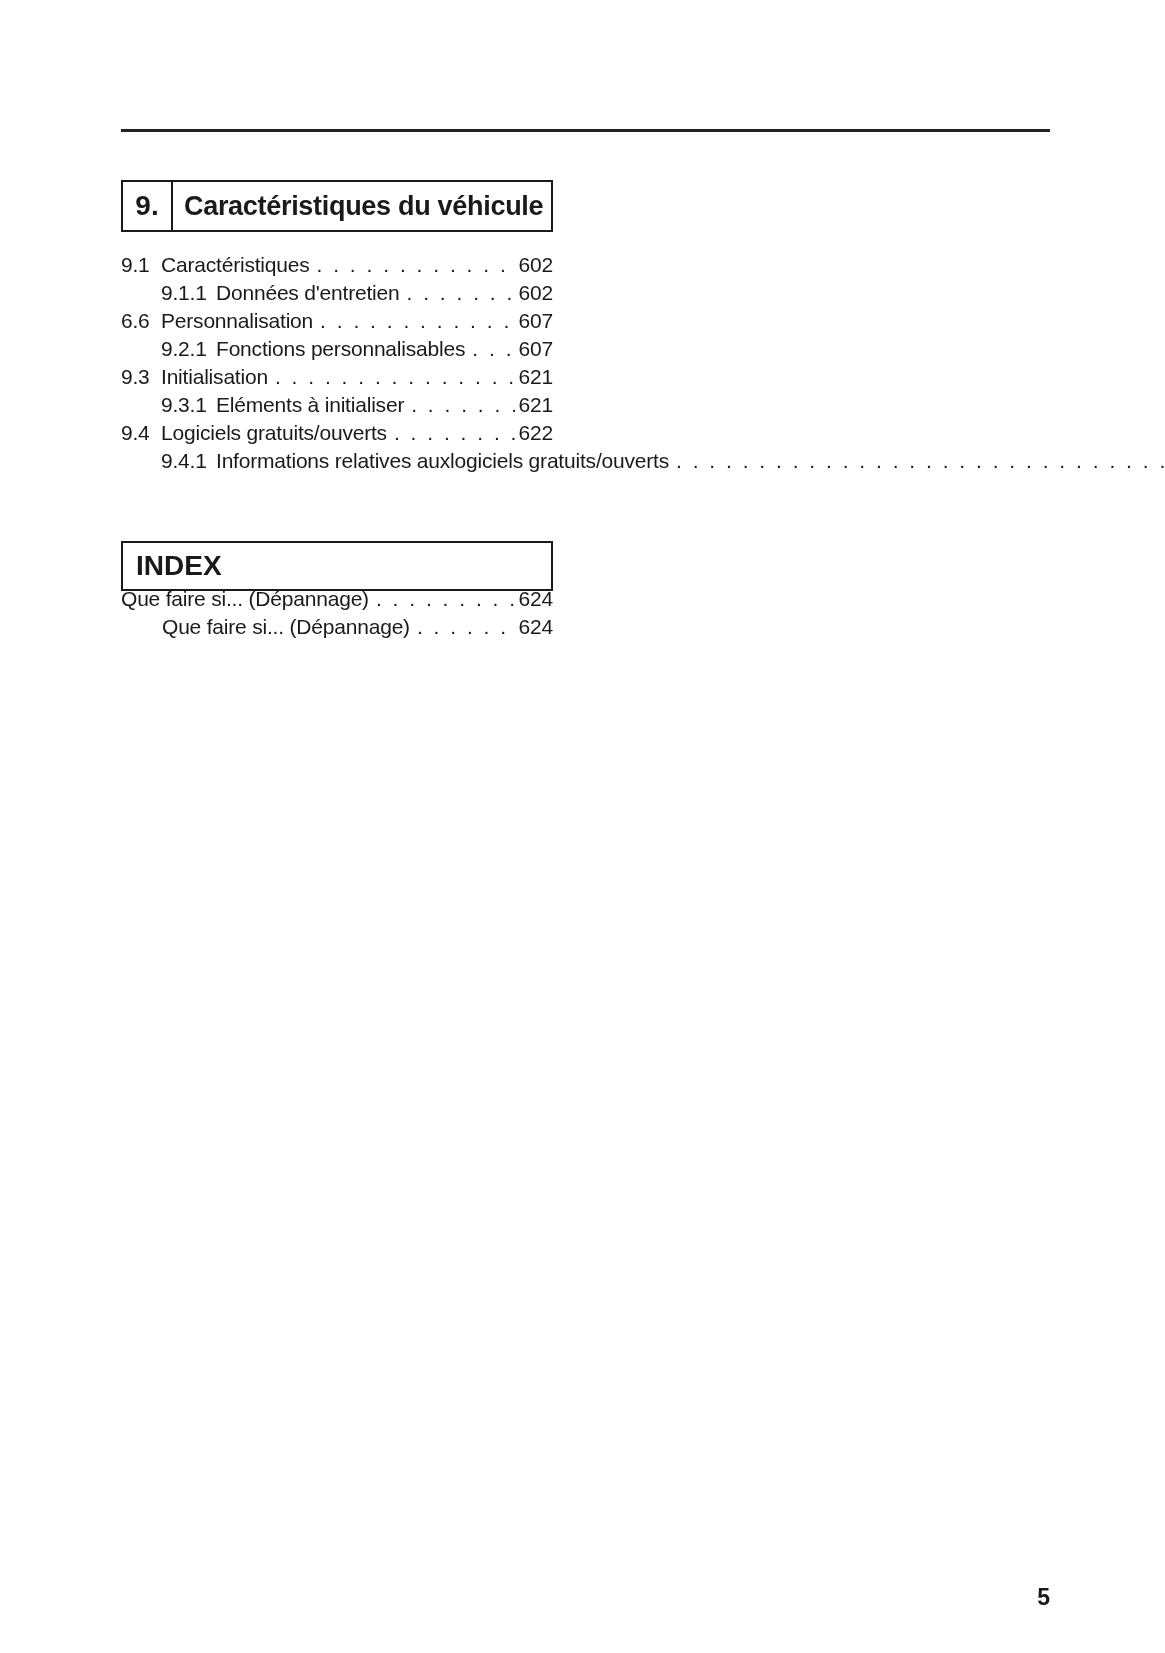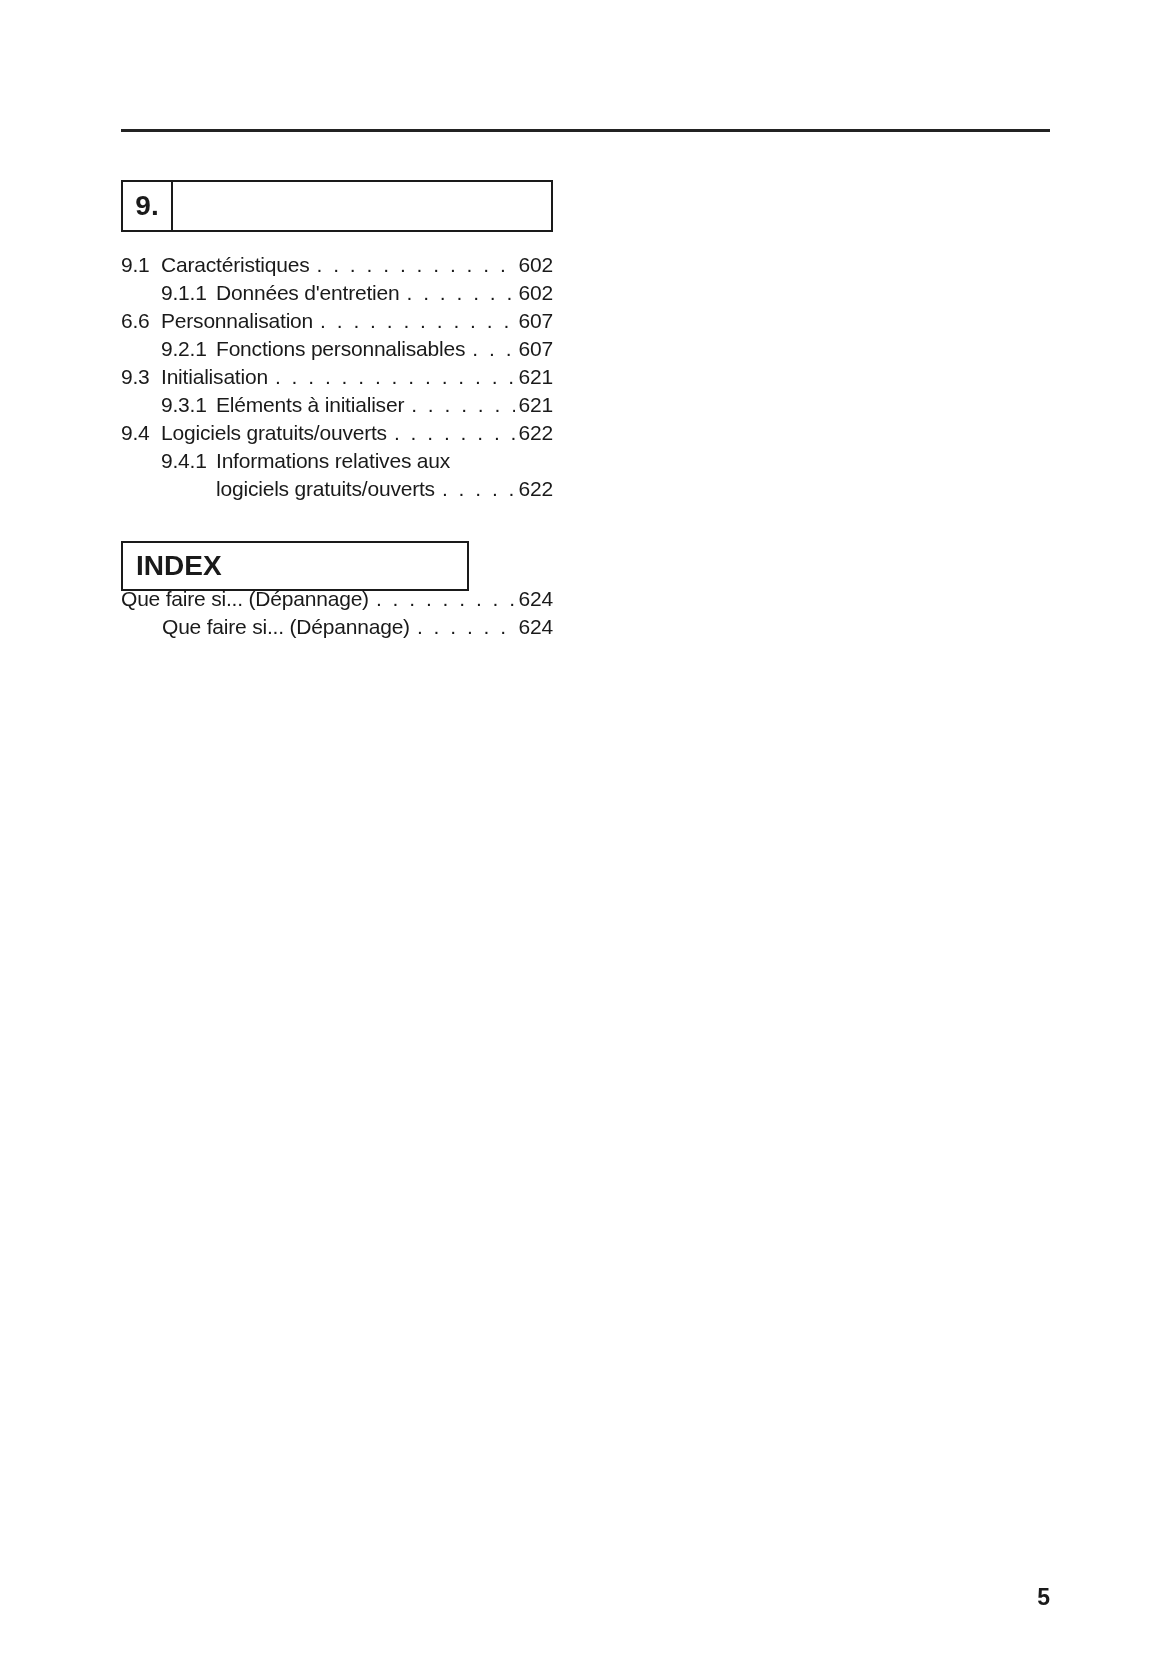--- a/index.html
+++ b/index.html
@@ -69,26 +69,26 @@
     flex: 1;
     overflow: hidden;
     white-space: nowrap;
     margin: 0 4px 0 7px;
     letter-spacing: 2.5px;
   }
   .leader::after {
     content: ". . . . . . . . . . . . . . . . . . . . . . . . . . . . . . . . . . . .";
   }
   .pg { flex: none; text-align: right; }
-  .wrap { flex: 1; display: flex; flex-direction: column; min-width: 0; }
+  .wrap { flex: 1; display: flex; flex-direction: row; min-width: 0; }
   .line2 { display: flex; align-items: baseline; }
   .index-box {
     position: absolute;
     left: 121px; top: 541px;
-    width: 348px; height: 50px;
+    width: 432px; height: 50px;
     border: 2.5px solid #1a1a1a;
     box-sizing: border-box;
     display: flex;
     align-items: center;
     padding-left: 13px;
     font-weight: bold;
     font-size: 28px;
   }
   .page-number {
     position: absolute;
@@ -101,20 +101,21 @@
 </style>
 </head>
 <body>
 
 <div class="page">
 
   <div class="top-rule"></div>
 
   <div class="chapter-box">
     <div class="chapter-num">9.</div>
+    <div class="chapter-title">Caractéristiques du véhicule</div>
   </div>
 
   <div class="toc chapter-toc">
     <div class="row lvl1">
       <span class="num">9.1</span>
       <span class="label">Caractéristiques</span>
       <span class="leader"></span>
       <span class="pg">602</span>
     </div>
     <div class="row lvl2">

